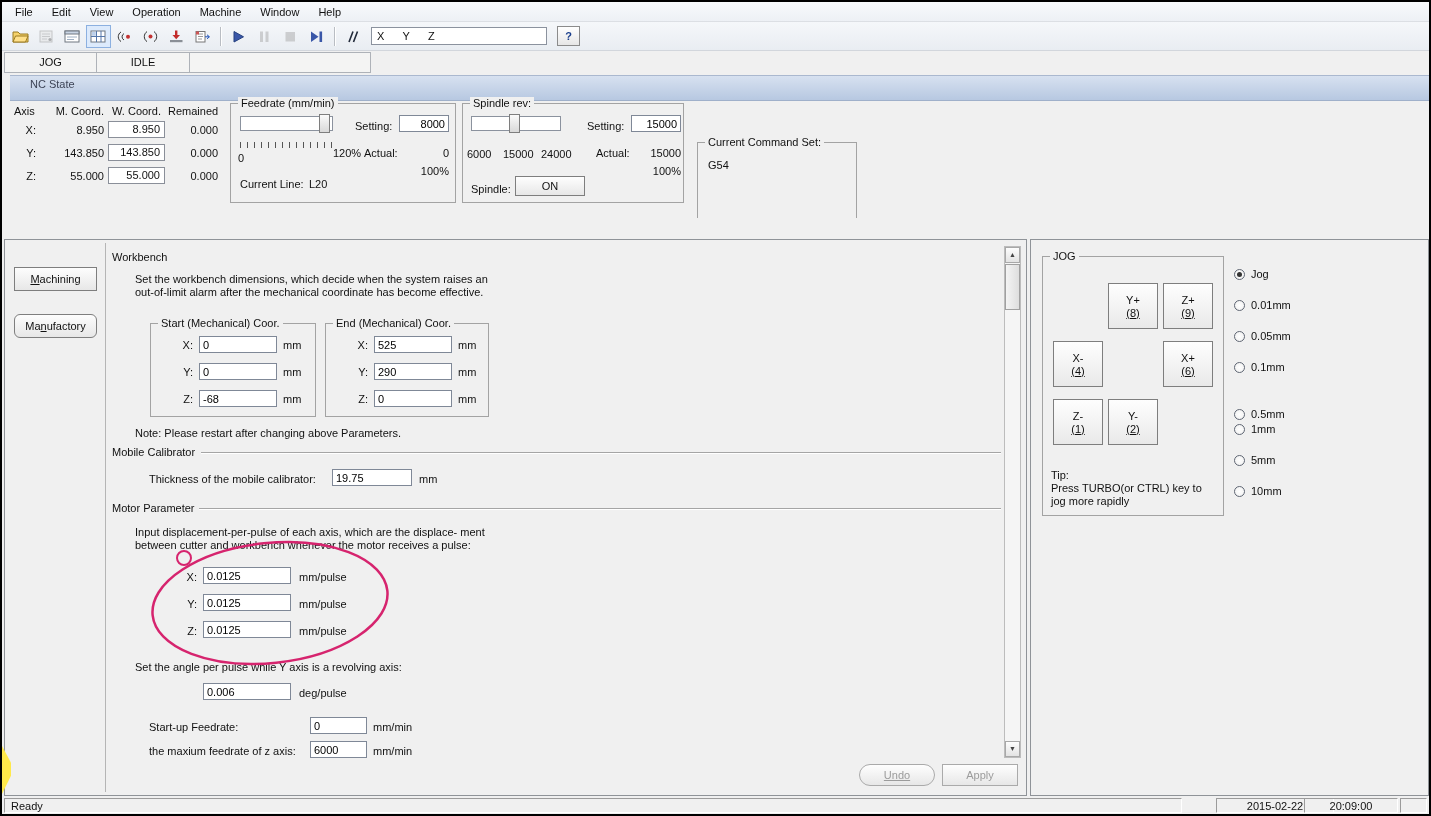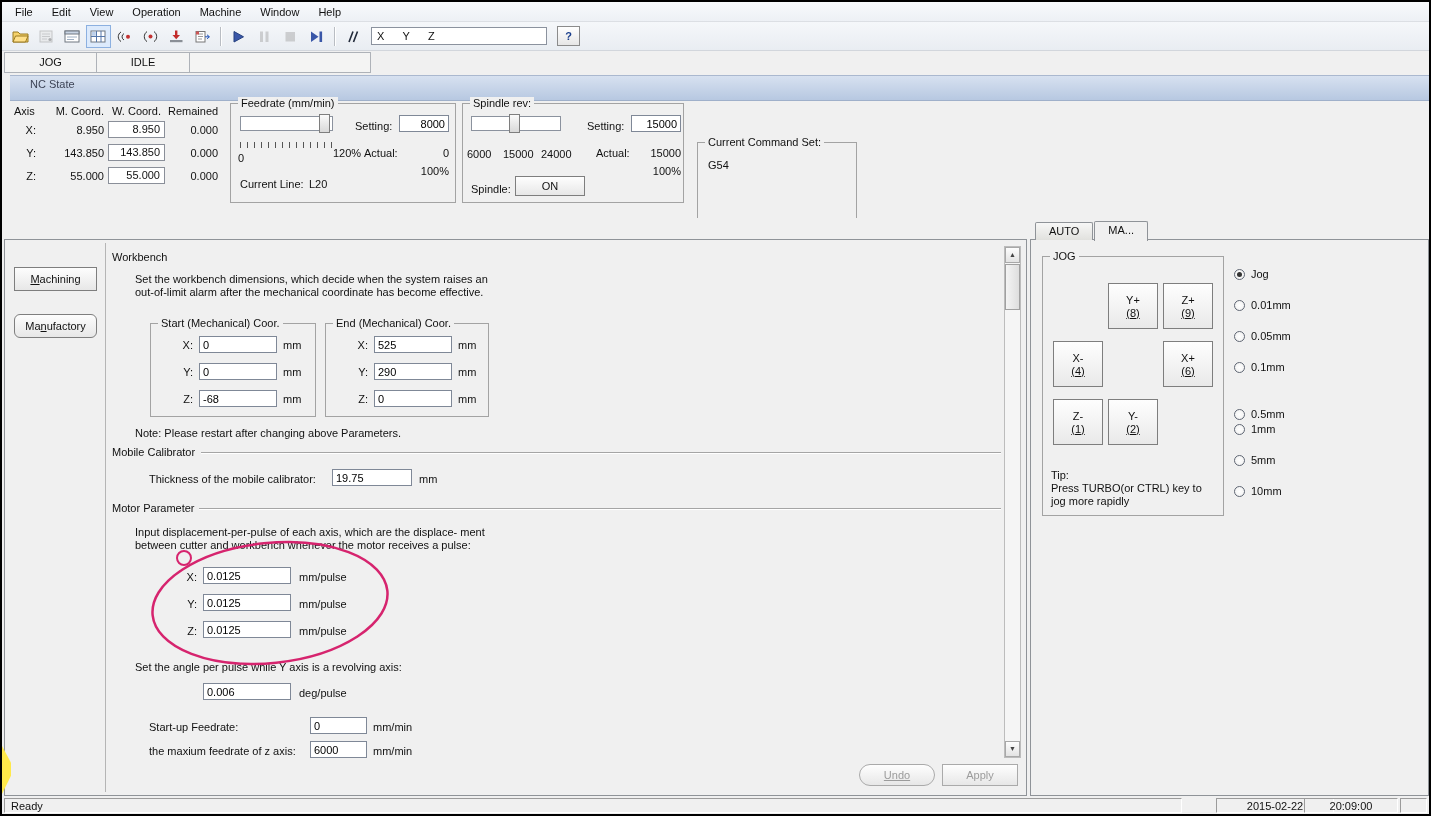--- a/index.html
+++ b/index.html
@@ -349,24 +349,20 @@
       <div class="btn disabled" style="left:854px;top:524px;width:76px;height:22px;border-radius:11px;">
         <span class="u">Undo</span>
       </div>
       <div class="btn disabled" style="left:937px;top:524px;width:76px;height:22px;">
         <span>Apply</span>
       </div>
     </div>
   </div>
 
   <div class="panel" style="left:1028px;top:216px;width:399px;height:578px;">
-    <div class="tabstrip">
-      <div class="mtab">AUTO</div>
-      <div class="mtab active">MA...</div>
-    </div>
     <div class="pcontent">
 
       <div class="group" style="left:11px;top:16px;width:182px;height:260px;">
         <span class="gtitle">JOG</span>
 
         <div class="jogbtn" style="left:65px;top:26px;">
           <span>Y+</span>
           <span class="u">(8)</span>
         </div>
         <div class="jogbtn" style="left:120px;top:26px;">

